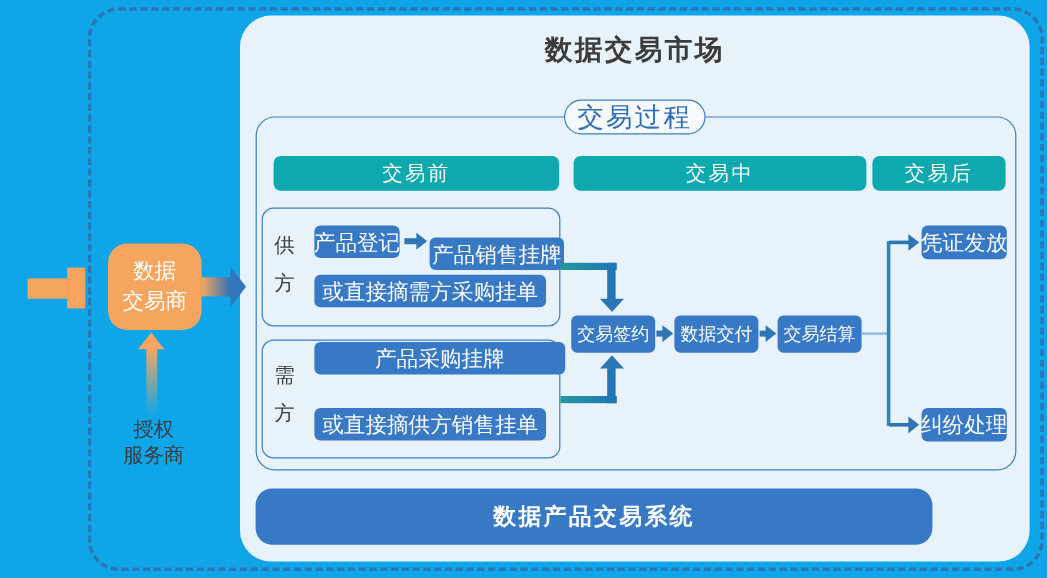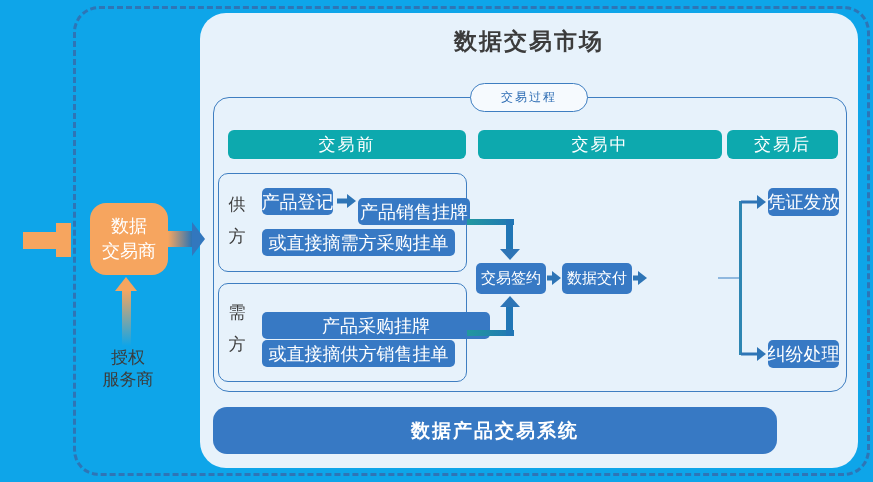--- a/index.html
+++ b/index.html
@@ -14,21 +14,21 @@
     background:var(--panel_bg); border-radius:26px; }
 
   .title { position:absolute; left:200px; top:26px; width:658px; text-align:center;
     font-size:23px; font-weight:bold; color:var(--text_dark); letter-spacing:2px; }
 
   .process-box { position:absolute; left:213px; top:97px; width:634px; height:295px;
     border:1.5px solid var(--border_blue); border-radius:16px; }
 
   .pill { position:absolute; left:470px; top:83px; width:118px; height:29px;
     background:#F6FAFE; border:1.5px solid var(--border_blue); border-radius:15px;
-    color:#2E6DB4; font-size:12px; display:flex; align-items:center; justify-content:center; letter-spacing:2px; }
+    color:#2E6DB4; font-size:22px; display:flex; align-items:center; justify-content:center; letter-spacing:2px; }
 
   .phase-bar { position:absolute; top:130px; height:29px; background:var(--teal);
     border-radius:6px; color:#fff; font-size:17px; display:flex; align-items:center;
     justify-content:center; letter-spacing:2px; }
 
   .party { position:absolute; left:218px; width:249px; height:99px;
     border:1.4px solid var(--border_blue); border-radius:10px; }
 
   .role { position:absolute; width:22px; text-align:center; font-size:17px;
     color:var(--text_dark); white-space:pre-line; line-height:1.9; }
@@ -91,41 +91,42 @@
   <div class="arrow-right" style="left:337px;top:194px;width:19px;height:14px;">
     <span class="sh"></span>
       <span class="hd"></span>
   </div>
   <div class="bbox" style="left:358px;top:198px;width:112px;height:27px;">产品销售挂牌</div>
   <div class="bbox" style="left:262px;top:229px;width:193px;height:27px;">或直接摘需方采购挂单</div>
 
   <div class="party" style="top:283px;"></div>
   <div class="role" style="left:226px;top:297px;">需
 方</div>
-  <div class="bbox" style="left:262px;top:312px;width:228px;height:27px;">产品采购挂牌</div>
+  <div class="bbox" style="left:262px;top:285px;width:209px;height:27px;">产品采购挂牌</div>
   <div class="bbox" style="left:262px;top:340px;width:193px;height:27px;">或直接摘供方销售挂单</div>
 
   <div class="seg" style="left:467px;top:219px;width:47px;height:6px;background:linear-gradient(90deg,var(--connector_teal),var(--connector_blue));"></div>
   <div class="seg" style="left:506px;top:219px;width:7px;height:31px;background:var(--connector_blue);"></div>
   <div class="tri" style="left:500px;top:249px;border-top:11px solid var(--accent_blue);border-left:10px solid transparent;border-right:10px solid transparent;"></div>
 
   <div class="seg" style="left:467px;top:330px;width:47px;height:6px;background:linear-gradient(90deg,var(--connector_teal),var(--connector_blue));"></div>
   <div class="seg" style="left:506px;top:306px;width:7px;height:30px;background:var(--connector_blue);"></div>
   <div class="tri" style="left:500px;top:296px;border-bottom:11px solid var(--accent_blue);border-left:10px solid transparent;border-right:10px solid transparent;"></div>
 
   <div class="bbox flow" style="left:476px;top:263px;width:70px;height:31px;">交易签约</div>
   <div class="arrow-right" style="left:547px;top:271px;width:14px;height:14px;">
     <span class="sh"></span>
       <span class="hd"></span>
   </div>
   <div class="bbox flow" style="left:562px;top:263px;width:70px;height:31px;">数据交付</div>
   <div class="arrow-right" style="left:633px;top:271px;width:14px;height:14px;">
     <span class="sh"></span>
       <span class="hd"></span>
   </div>
+  <div class="bbox flow" style="left:648px;top:263px;width:70px;height:31px;">交易结算</div>
 
   <div class="seg" style="left:718px;top:277px;width:22px;height:2px;background:#8FB8DF;"></div>
   <div class="seg" style="left:739px;top:201px;width:3px;height:154px;background:#2E86B2;"></div>
   <div class="arrow-right" style="left:741px;top:195px;width:25px;height:14px;">
     <span class="sh thin"></span>
       <span class="hd"></span>
   </div>
   <div class="arrow-right" style="left:741px;top:347px;width:25px;height:14px;">
     <span class="sh thin"></span>
       <span class="hd"></span>

